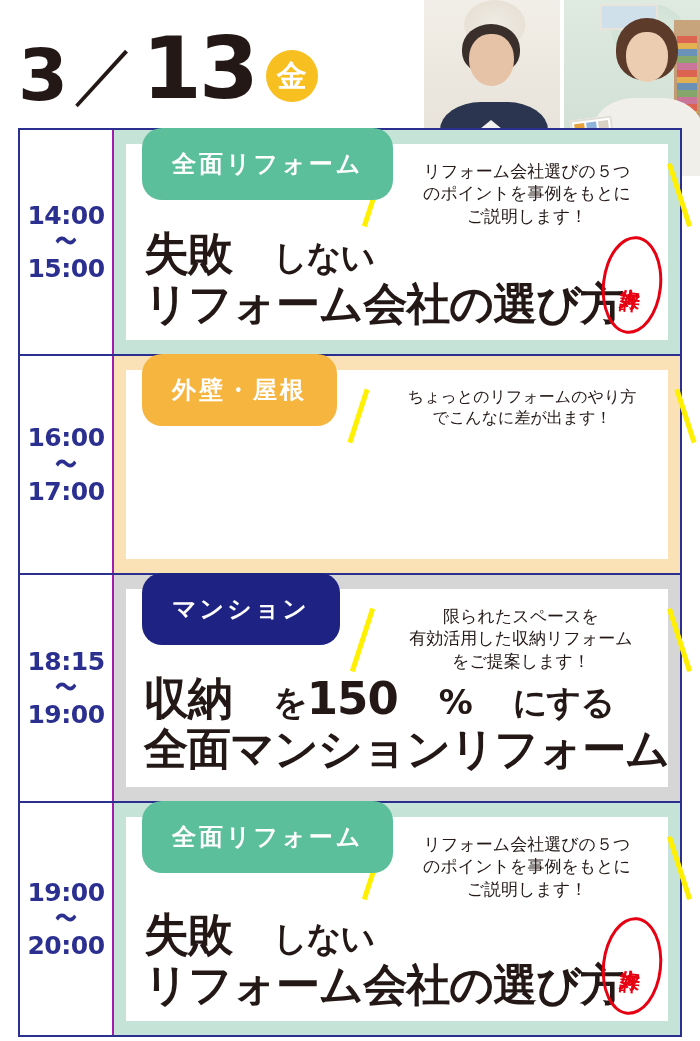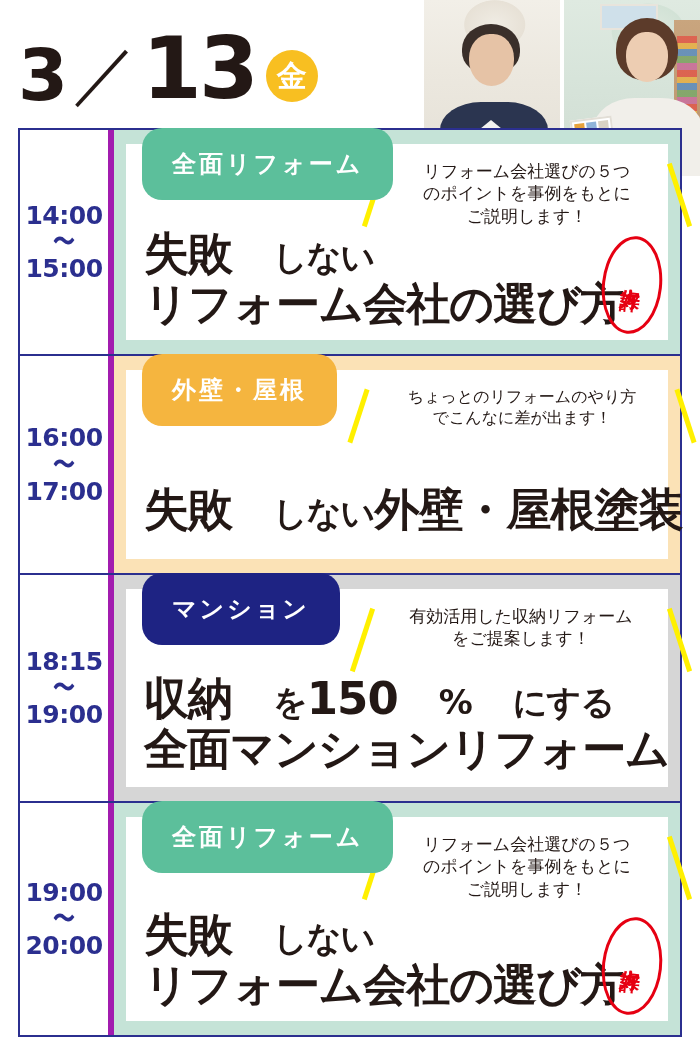--- a/index.html
+++ b/index.html
@@ -190,21 +190,21 @@
   .row {
     display: flex;
     border-bottom: 2px solid #2b2f8f;
     box-sizing: border-box;
   }
   .row:last-child { border-bottom: none; }
 
   .time-cell {
     width: 94px;
     flex: 0 0 94px;
-    border-right: 6px solid #a21caf;
+    border-right: 2px solid #a21caf;
     box-sizing: border-box;
     background: #ffffff;
     display: flex;
     flex-direction: column;
     align-items: center;
     justify-content: center;
     color: #2b2f8f;
     font-weight: 700;
   }
   .time-cell .t {
@@ -411,39 +411,37 @@
     </div>
     <div class="content-cell tint-orange">
       <div class="card">
         <div class="badge badge-orange">外壁・屋根</div>
         <div class="desc" style="width:292px;right:0;">
           <span class="slash slash-l" style="height:56px;"></span>
           <span class="slash slash-r" style="height:56px;"></span>
           <div style="font-size:16px;">ちょっとのリフォームのやり方</div>
           <div style="font-size:16px;">でこんなに差が出ます！</div>
         </div>
-        <div class="title title-2">
-          <span class="ln"><span class="big">失敗</span><span class="sm">しない</span><span class="big">外壁・屋根塗装</span></span>
-        </div>
       </div>
     </div>
   </div>
 
   <div class="row" style="height:228px;">
     <div class="time-cell">
       <span class="t">18:15</span>
       <span class="sep">〜</span>
       <span class="t">19:00</span>
     </div>
     <div class="content-cell tint-gray">
       <div class="card">
         <div class="badge badge-navy">マンション</div>
         <div class="desc" style="width:282px;">
           <span class="slash slash-l"></span>
           <span class="slash slash-r"></span>
+          <div>限られたスペースを</div>
           <div>有効活用した収納リフォーム</div>
           <div>をご提案します！</div>
         </div>
         <div class="title title-3">
           <span class="ln l1"><span class="big">収納</span><span class="sm">を</span><span class="num">150</span><span class="sm">%</span><span class="sm">にする</span></span>
           <span class="ln l2">全面マンションリフォーム</span>
         </div>
       </div>
     </div>
   </div>

